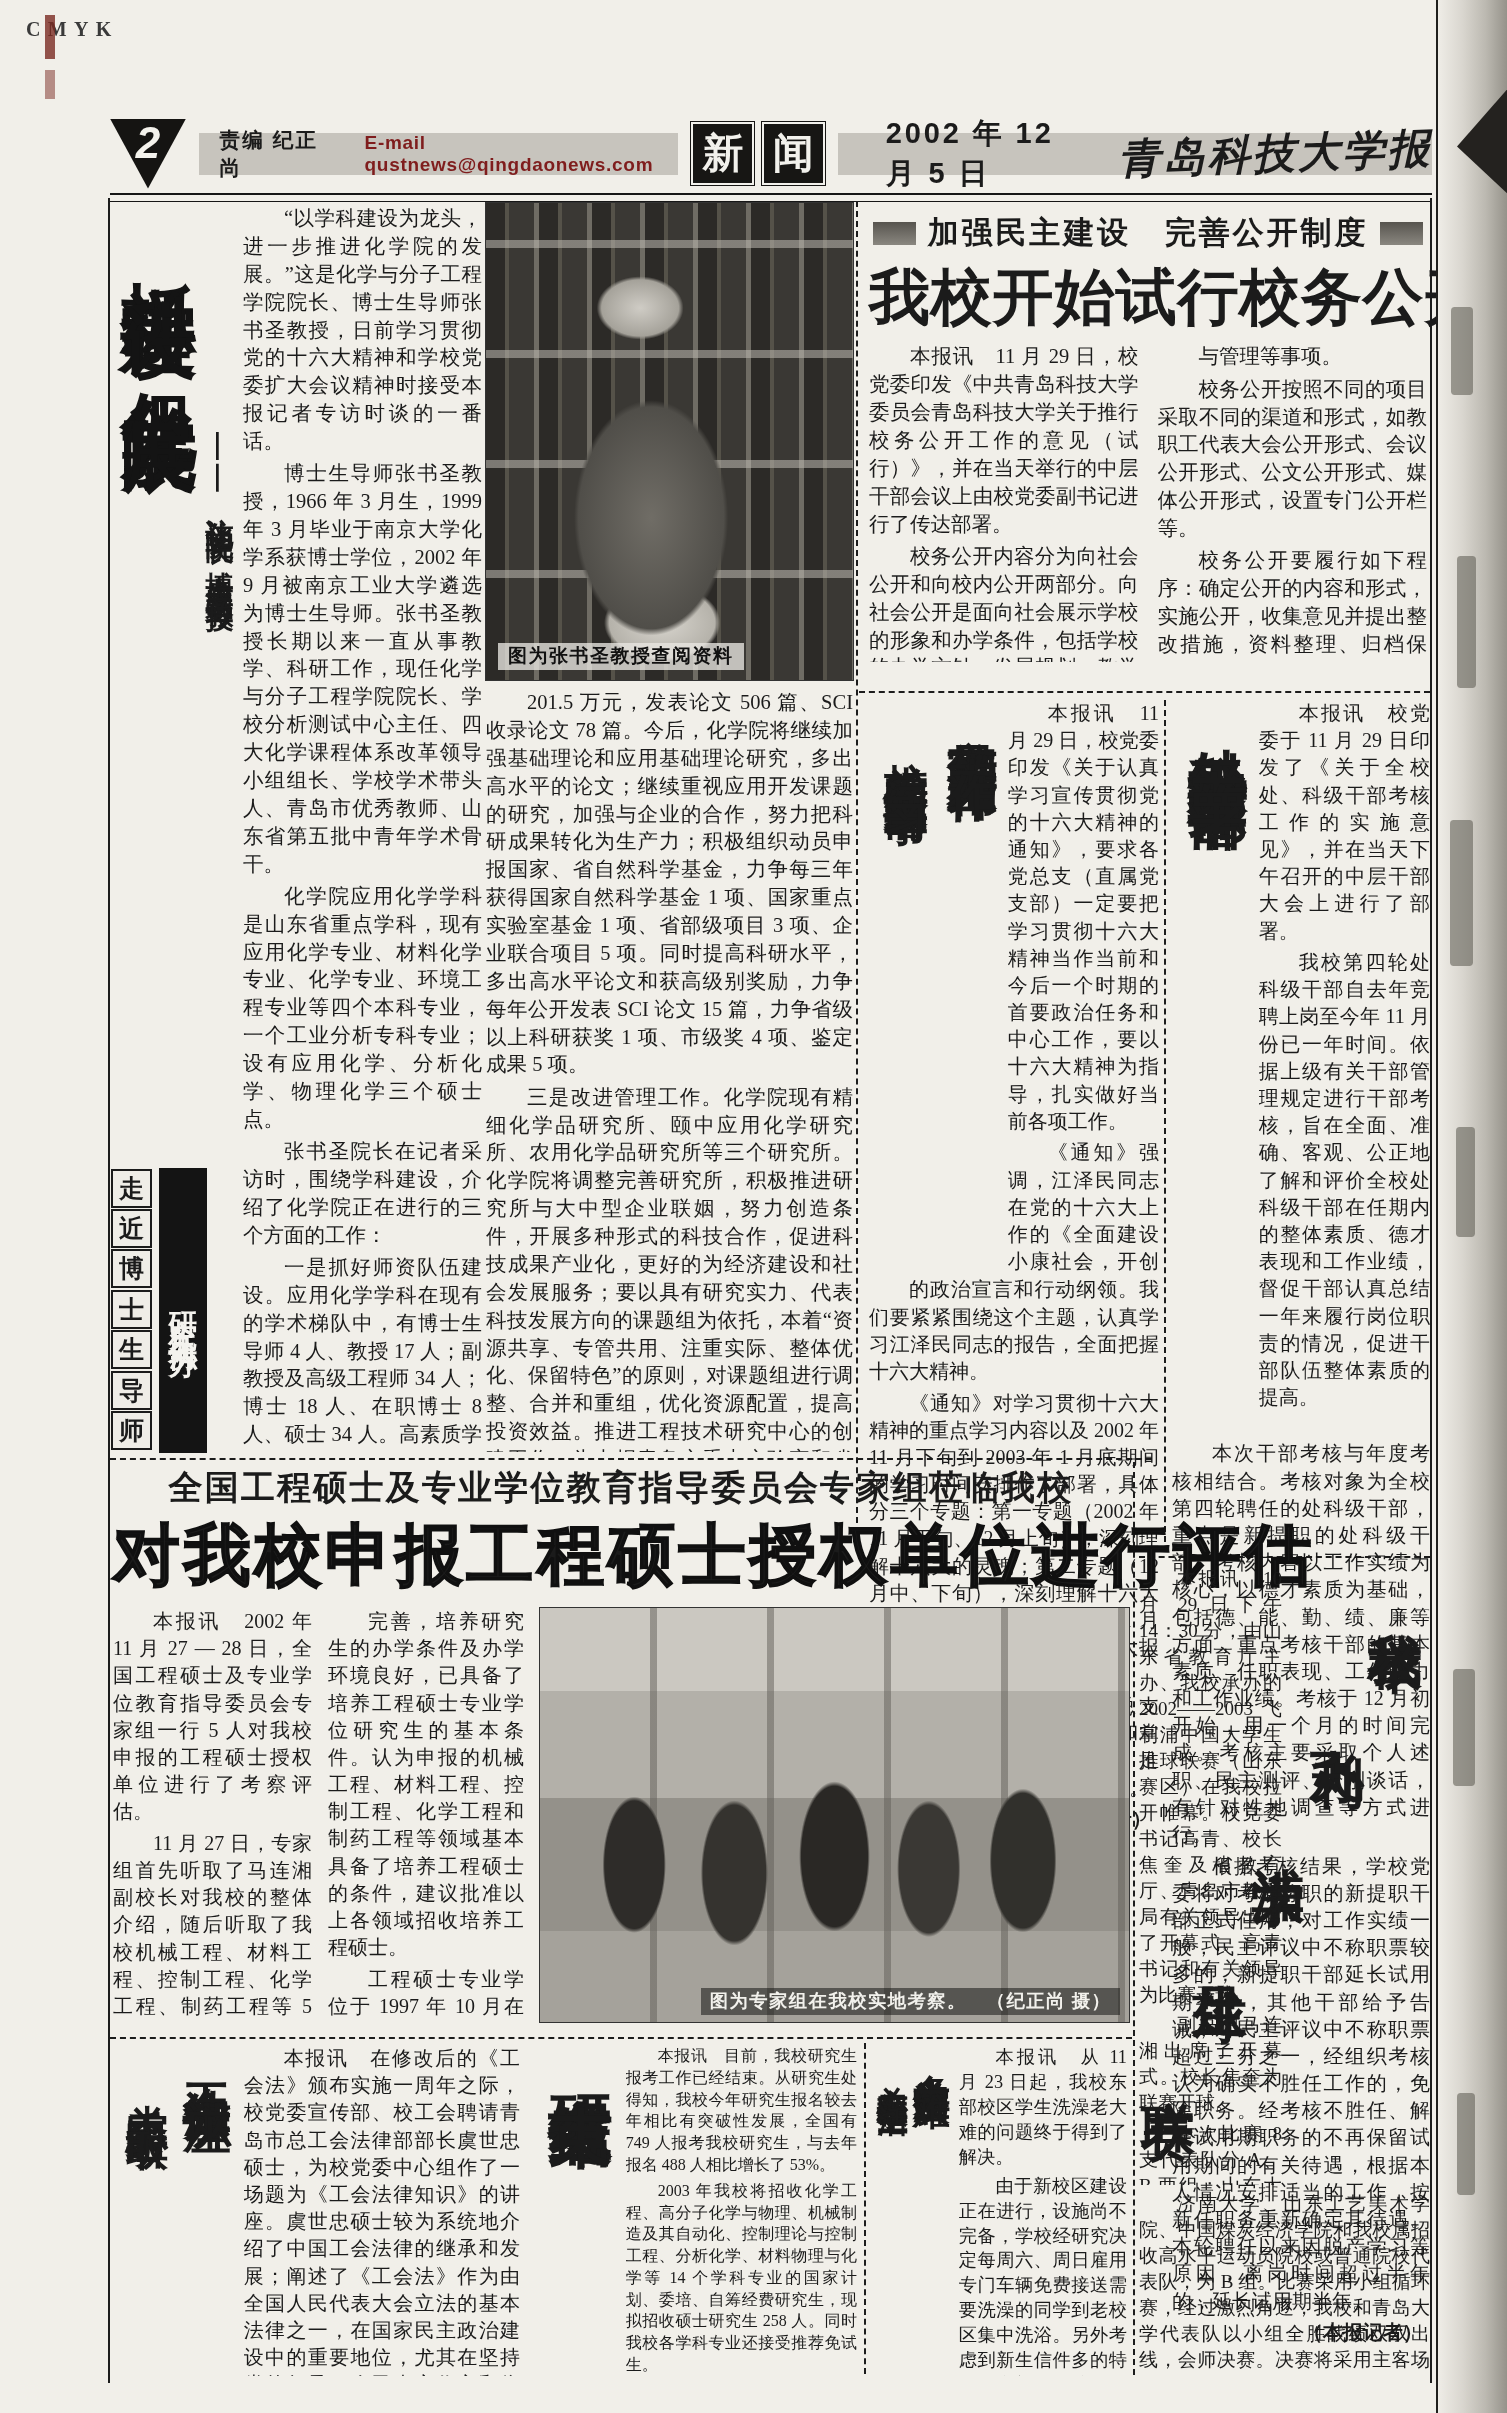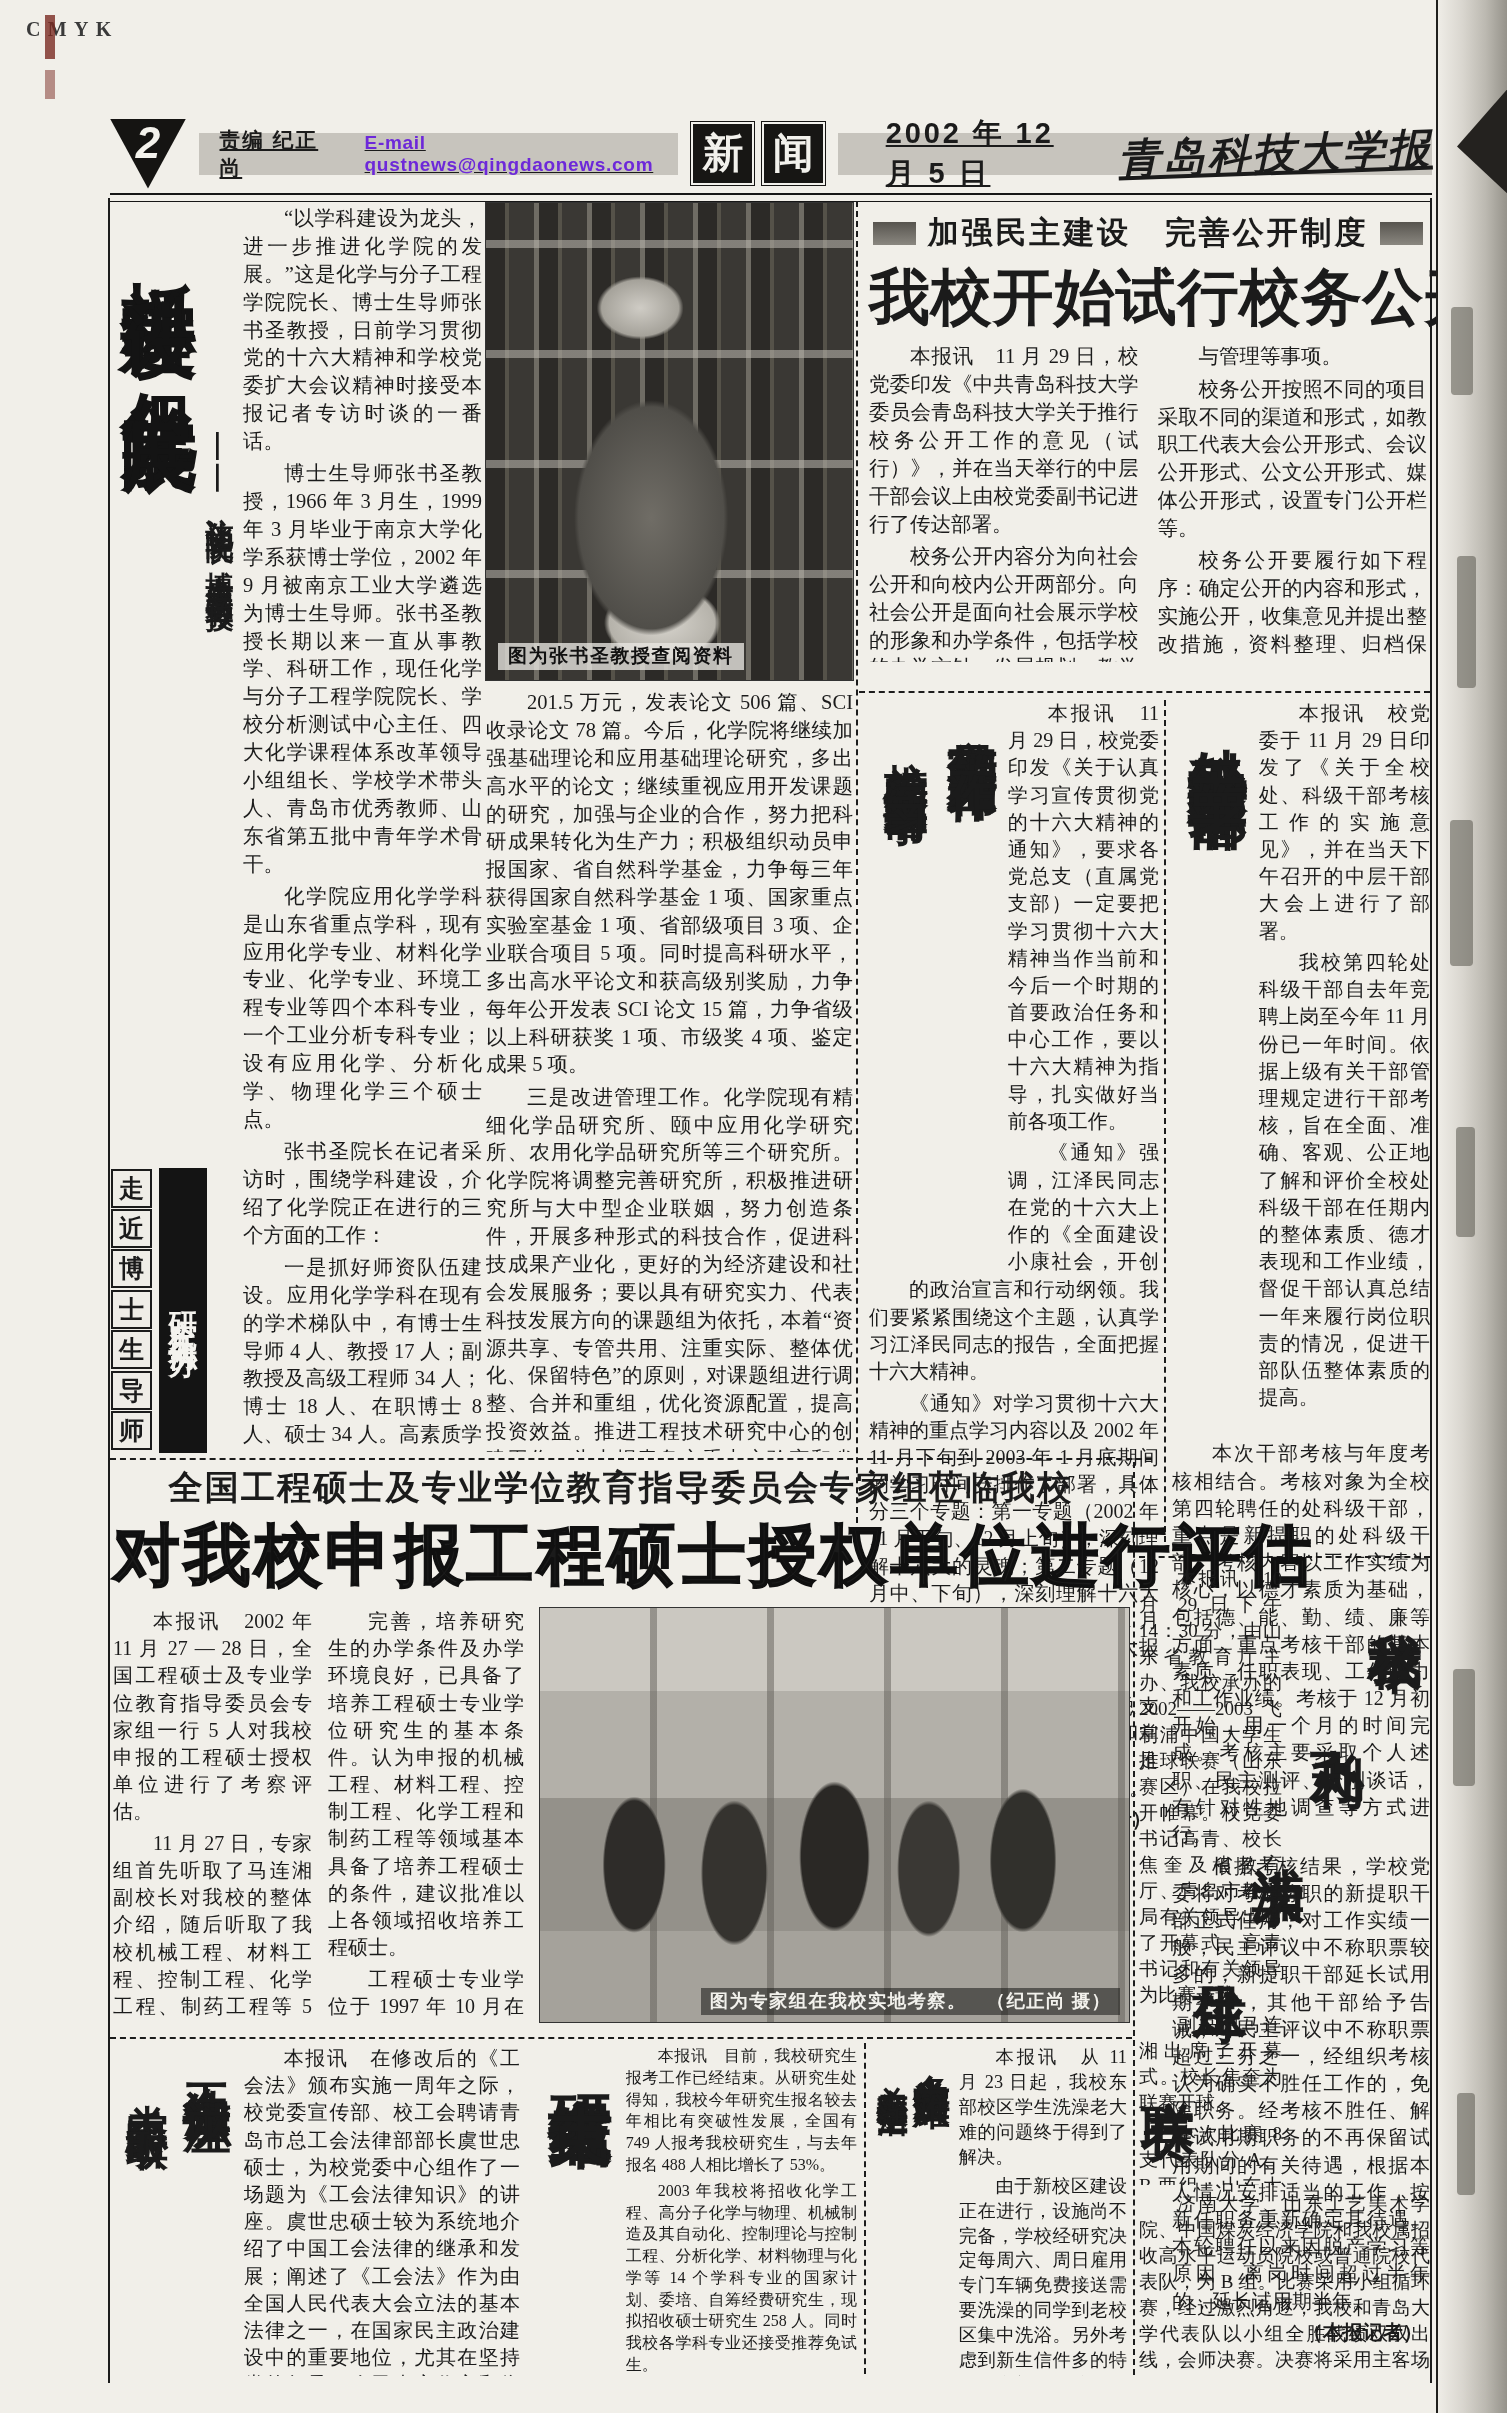--- a/index.html
+++ b/index.html
@@ -10,24 +10,24 @@
   .bt p{margin:0 0 4.4px 0;text-indent:2em;}
   .byline{text-align:right;font-weight:700;padding-right:7.3px;}
   .vtext{writing-mode:vertical-rl;line-height:1;}
   .abs{position:absolute;}
   
   .cmyk{position:absolute;left:26px;top:17.6px;font-size:20px;letter-spacing:7.3px;color:#3a3a3a;font-weight:600;}
   .header-band{position:absolute;left:110px;top:116px;width:1322px;height:75px;display:flex;align-items:center;}
   .page-tri{width:76px;height:70px;background:#151412;clip-path:polygon(0 0,100% 0,50% 100%);
             display:flex;align-items:flex-start;justify-content:center;flex:0 0 auto;}
   .page-tri span{color:#f4f2ec;font:900 44px/1.1 "Liberation Sans",sans-serif;font-style:italic;}
-  .bar{background:#c7c4bd;height:42px;display:flex;align-items:center;text-decoration:underline;}
+  .bar{background:#c7c4bd;height:42px;display:flex;align-items:center;}
   .bar-left{flex:1.05;margin-left:13px;padding-left:20.5px;gap:25px;}
   .bar-left .ed{font:700 20.5px "Liberation Sans",sans-serif;letter-spacing:2.2px;}
-  .bar-left .em{font:600 19px "Liberation Sans",sans-serif;margin-left:13px;letter-spacing:0.7px;color:#6d28d9;}
+  .bar-left .em{font:600 19px "Liberation Sans",sans-serif;margin-left:13px;letter-spacing:0.7px;color:#7f1d1d;}
   .sec-box{display:flex;gap:7.3px;margin:0 13px;flex:0 0 auto;}
   .sec-box i{font-style:normal;width:59px;height:59px;background:#171614;color:#f2f1ec;display:grid;place-items:center;
              font:900 41px "Liberation Sans",sans-serif;border:2.2px solid #f2f1ec;outline:1.5px solid #171614;}
   .bar-right{flex:1.25;justify-content:flex-start;padding-left:48px;gap:29px;}
   .date-txt{font:700 29px "Liberation Sans",sans-serif;letter-spacing:2.9px;}
   .masthead{font-family:"Liberation Serif",serif;font-style:italic;font-weight:700;font-size:42px;
             transform:rotate(-2deg);letter-spacing:2.9px;white-space:nowrap;}
   .header-rule{position:absolute;left:110px;top:193px;width:1322px;height:5.9px;
                border-top:2.9px solid #161616;border-bottom:1.5px solid #161616;}
   

